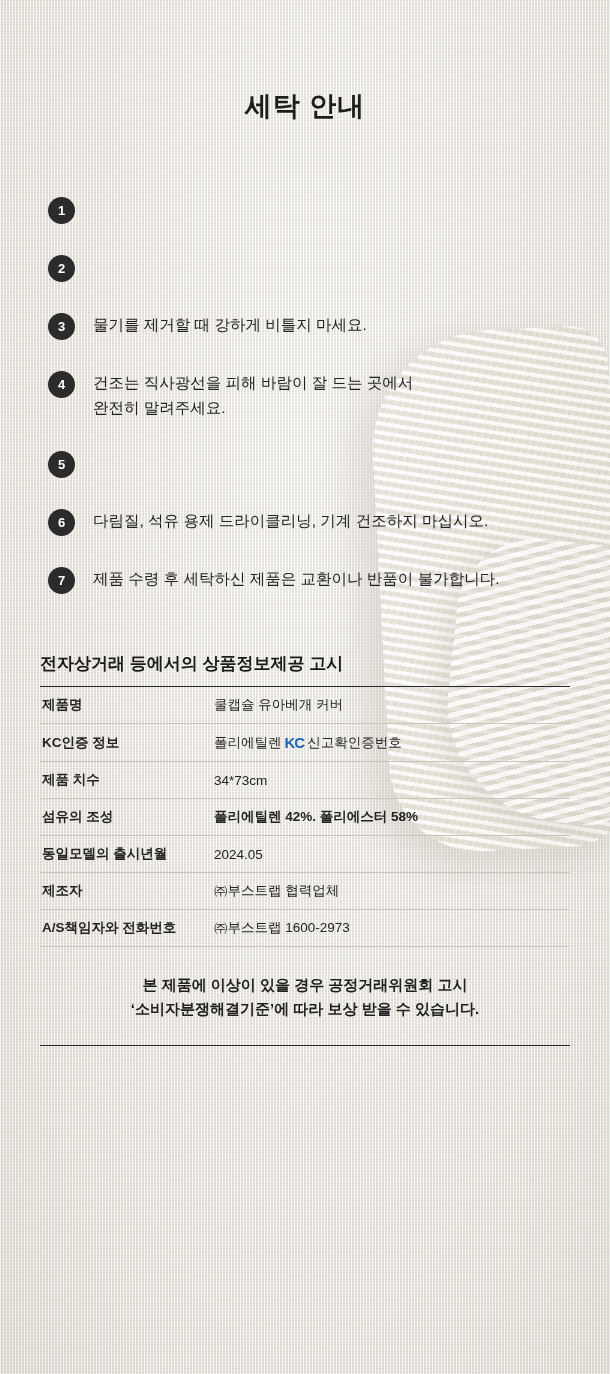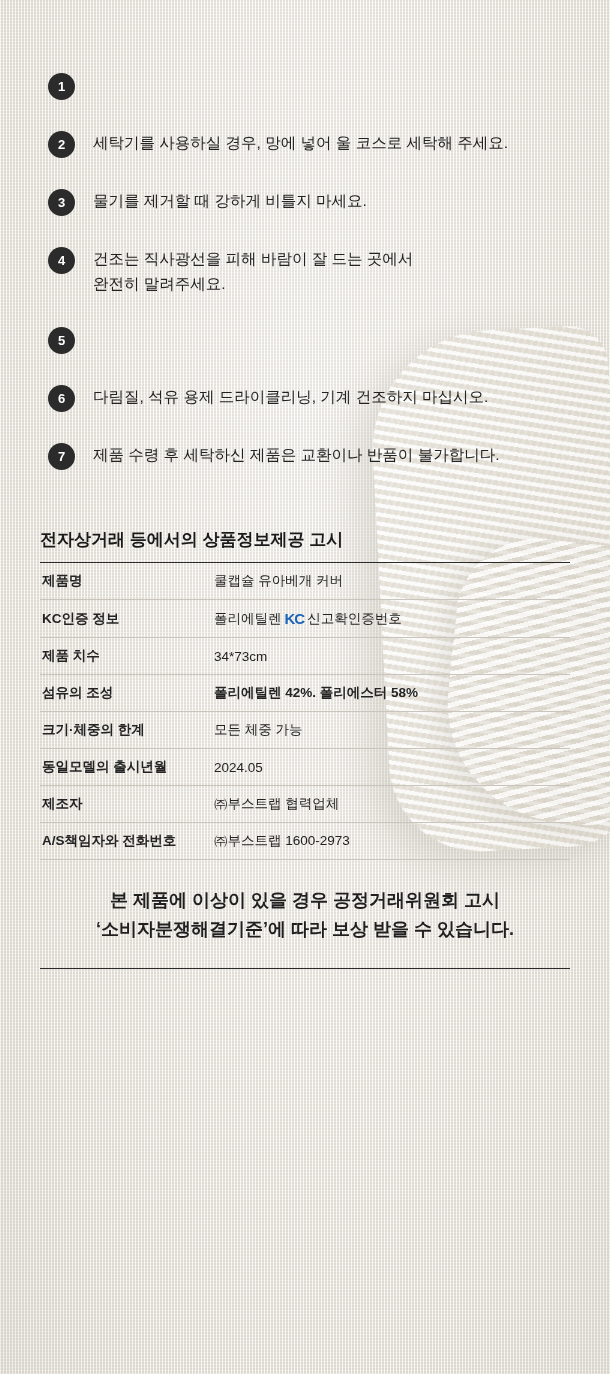--- a/index.html
+++ b/index.html
@@ -155,48 +155,48 @@
     color: #1a63b8;
     font-weight: 700;
     font-size: 15px;
     letter-spacing: -1px;
     transform: translateY(1px);
   }
 
   .footer-note {
     margin: 26px 40px 0 40px;
     text-align: center;
-    font-size: 18px;
+    font-size: 15px;
     font-weight: 700;
     line-height: 1.6;
     color: #1f1f1f;
     white-space: pre-line;
   }
   .footer-rule {
     margin: 24px 40px 0 40px;
     border-bottom: 1.5px solid #2a2a2a;
   }
 </style>
 </head>
 <body>
 
 <div class="page">
   <div class="blanket"></div>
   <div class="blanket2"></div>
 
   <div class="content">
 
+    <h1 class="title">세탁 안내</h1>
 
     <ul class="care-list">
       <li class="care-item">
         <span class="badge">1</span>
       </li>
       <li class="care-item">
         <span class="badge">2</span>
-        <span class="care-text">세탁기를 사용하실 경우, 망에 넣어 울 코스로 세탁해 주세요.</span>
       </li>
       <li class="care-item">
         <span class="badge">3</span>
         <span class="care-text">물기를 제거할 때 강하게 비틀지 마세요.</span>
       </li>
       <li class="care-item">
         <span class="badge">4</span>
         <span class="care-text">건조는 직사광선을 피해 바람이 잘 드는 곳에서
 완전히 말려주세요.</span>
       </li>
@@ -228,24 +228,20 @@
           </tr>
           <tr>
             <td class="label">제품 치수</td>
             <td class="value">34*73cm</td>
           </tr>
           <tr>
             <td class="label">섬유의 조성</td>
             <td class="value bold">폴리에틸렌 42%. 폴리에스터 58%</td>
           </tr>
           <tr>
-            <td class="label">크기·체중의 한계</td>
-            <td class="value">모든 체중 가능</td>
-          </tr>
-          <tr>
             <td class="label">동일모델의 출시년월</td>
             <td class="value">2024.05</td>
           </tr>
           <tr>
             <td class="label">제조자</td>
             <td class="value">㈜부스트랩 협력업체</td>
           </tr>
           <tr>
             <td class="label">A/S책임자와 전화번호</td>
             <td class="value">㈜부스트랩 1600-2973</td>

